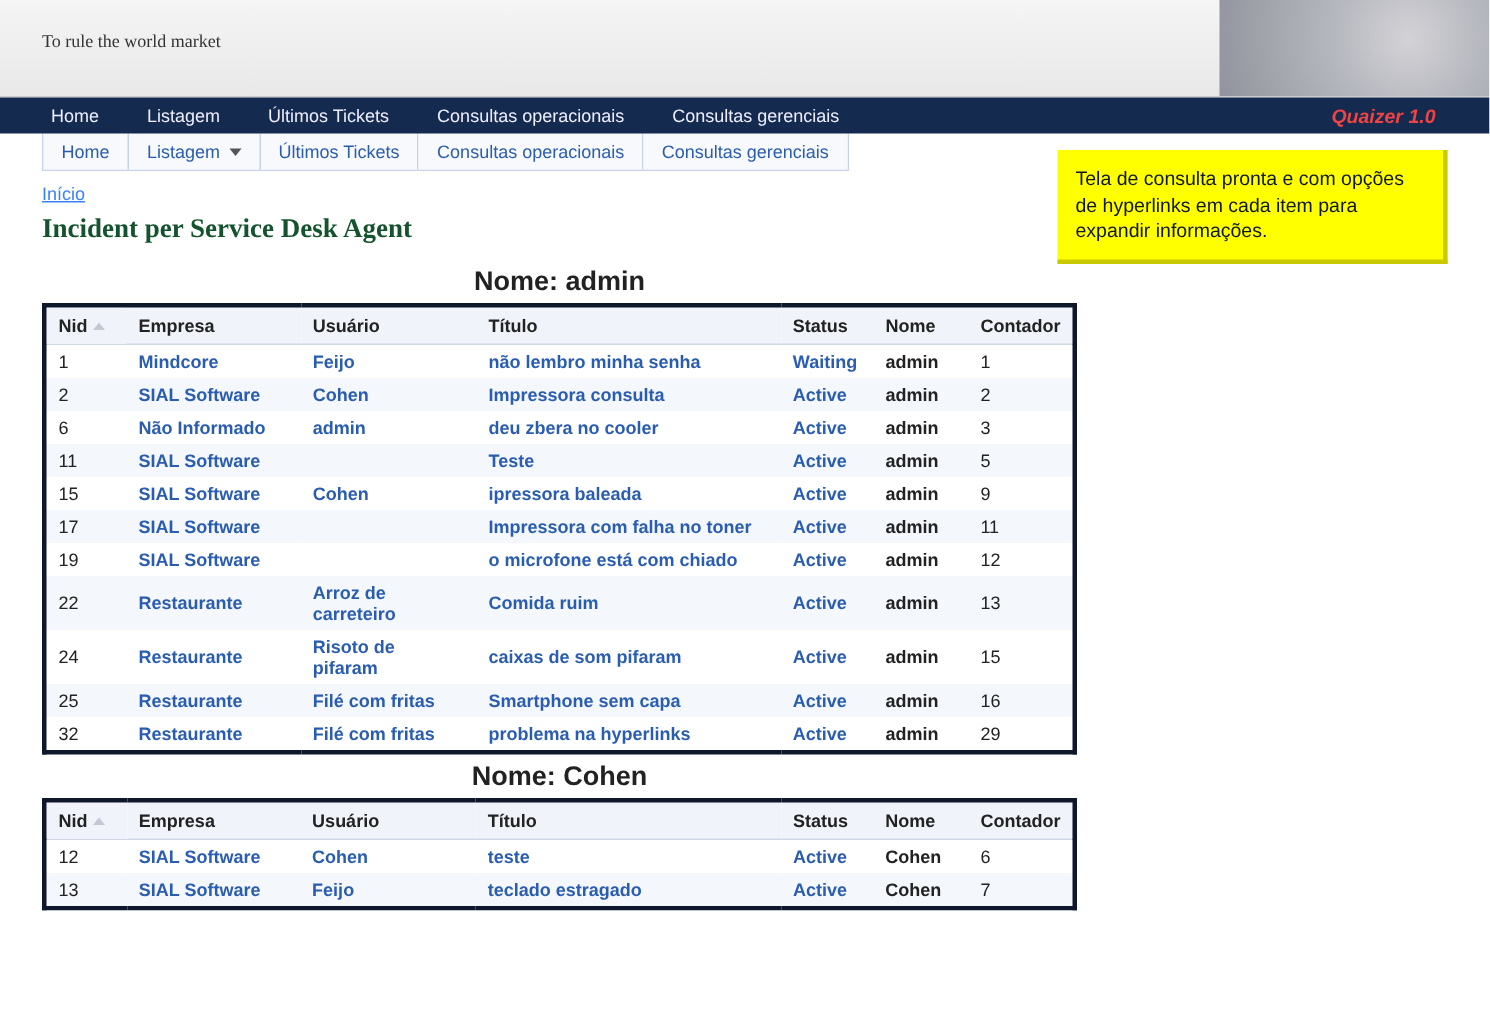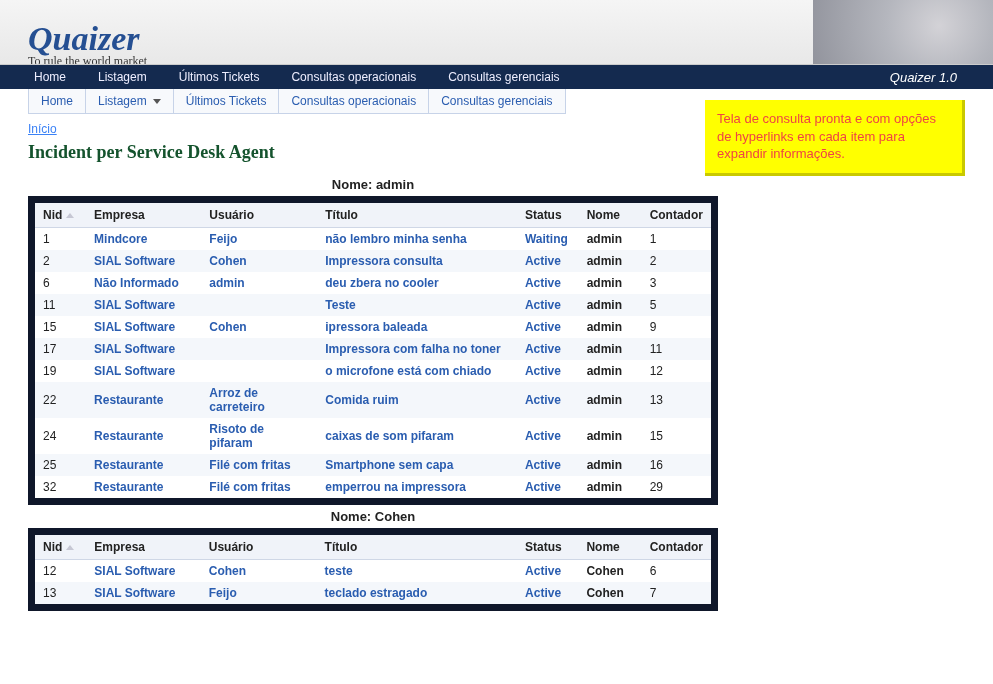--- a/index.html
+++ b/index.html
@@ -4,31 +4,31 @@
 <style>
   * { box-sizing: border-box; margin: 0; padding: 0; }
   body { font-family: "Trebuchet MS", Verdana, Arial, sans-serif; font-size: 12px; color: #222; background: #fff; width: 993px; }
   .header-bg { position: relative; height: 65px; background: linear-gradient(to bottom, #f5f5f5 0%, #e8e8e8 100%); border-bottom: 1px solid #ccc; overflow: hidden; }
   .header-photo { position: absolute; right: 0; top: 0; width: 180px; height: 65px; background: radial-gradient(circle at 70% 40%, #d0cfd4 0%, #aeb0b8 40%, #888a94 100%); opacity: 0.9; }
   .logo { position: absolute; left: 28px; top: 22px; }
   .logo-text { font-family: Georgia, "Times New Roman", serif; font-size: 34px; font-weight: bold; font-style: italic; color: #254f92; line-height: 1; }
   .logo-tagline { font-family: Georgia, serif; font-size: 12px; color: #333; margin-top: -2px; }
   .top-nav { background: #142a4f; color: #fff; height: 24px; display: flex; align-items: center; padding: 0 0 0 18px; position: relative; }
   .top-nav span { display: inline-block; color: #eef; font-size: 12px; padding: 0 16px; cursor: pointer; }
-  .top-nav .right { position: absolute; right: 20px; font-style: italic; font-weight: normal; font-size: 13px; color: #ffffff; }
+  .top-nav .right { position: absolute; right: 20px; font-style: italic; font-weight: bold; font-size: 13px; color: #ef4444; }
   .sub-nav { display: flex; border: 1px solid #c7d3e8; border-top: none; margin: 0 0 0 28px; width: fit-content; background: #fff; }
   .sub-nav div { padding: 5px 12px; border-right: 1px solid #c7d3e8; color: #2a5db0; font-size: 12px; cursor: pointer; display: flex; align-items: center; gap: 4px; background: #f7f9fc; }
   .sub-nav div:last-child { border-right: none; }
   .caret { display: inline-block; width: 0; height: 0; border-left: 4px solid transparent; border-right: 4px solid transparent; border-top: 5px solid #555; margin-left: 2px; }
   .breadcrumb { margin: 8px 0 6px 28px; color: #3b82f6; font-size: 12px; text-decoration: underline; }
   .page-title { font-family: Georgia, serif; font-size: 18px; font-weight: bold; color: #14532d; margin: 6px 0 14px 28px; }
-  .callout { position: absolute; right: 28px; top: 100px; width: 260px; background: #ffff00; border-right: 3px solid #c9c900; border-bottom: 3px solid #c9c900; padding: 10px 12px; font-family: Arial, sans-serif; font-size: 13px; color: #ef4444; line-height: 1.35; }
+  .callout { position: absolute; right: 28px; top: 100px; width: 260px; background: #ffff00; border-right: 3px solid #c9c900; border-bottom: 3px solid #c9c900; padding: 10px 12px; font-family: Arial, sans-serif; font-size: 13px; color: #0f172a; line-height: 1.35; }
   .content { margin: 0 0 0 28px; width: 690px; }
-  .group-title { text-align: center; font-weight: bold; font-size: 13px; margin: 4px 0 4px 0; }
-  table { width: 100%; border-collapse: collapse; border: 7px solid #0f172a; margin-bottom: 0; }
+  .group-title { text-align: center; font-weight: bold; font-size: 18px; margin: 4px 0 4px 0; }
+  table { width: 100%; border-collapse: collapse; border: 3px solid #0f172a; margin-bottom: 0; }
   th { background: #f0f3f9; border-top: 1px solid #cfd7e6; border-bottom: 1px solid #cfd7e6; text-align: left; font-weight: bold; font-size: 12px; color: #222; padding: 5px 8px; }
   th.sort { position: relative; }
   th.sort::after { content: ""; display: inline-block; margin-left: 4px; width: 0; height: 0; border-left: 4px solid transparent; border-right: 4px solid transparent; border-bottom: 5px solid #aab; vertical-align: middle; opacity: 0.6; }
   td { padding: 4px 8px; font-size: 12px; vertical-align: middle; }
   tbody tr:nth-child(even) td { background: #f4f7fb; }
   tbody tr:nth-child(odd) td { background: #fff; }
   .link { color: #2a5db0; cursor: pointer; font-weight: bold; }
   td.bold { font-weight: bold; }
   col.c-nid { width: 56px; }
   col.c-emp { width: 118px; }
@@ -37,21 +37,20 @@
   col.c-sta { width: 62px; }
   col.c-nom { width: 64px; }
   col.c-con { width: 60px; }
 </style>
 </head>
 <body>
 
 <div class="header-bg">
   <div class="header-photo"></div>
   <div class="logo">
-    <div class="logo-text">Quaizer</div>
     <div class="logo-tagline">To rule the world market</div>
   </div>
 </div>
 
 <div class="top-nav">
   <span>Home</span>
   <span>Listagem</span>
   <span>Últimos Tickets</span>
   <span>Consultas operacionais</span>
   <span>Consultas gerenciais</span>
@@ -194,21 +193,21 @@
           <td><span class="link">Filé com fritas</span></td>
           <td><span class="link">Smartphone sem capa</span></td>
           <td><span class="link">Active</span></td>
           <td class="bold">admin</td>
           <td>16</td>
         </tr>
         <tr>
           <td>32</td>
           <td><span class="link">Restaurante</span></td>
           <td><span class="link">Filé com fritas</span></td>
-          <td><span class="link">emperrou na impressora</span></td>
+          <td><span class="link">problema na hyperlinks</span></td>
           <td><span class="link">Active</span></td>
           <td class="bold">admin</td>
           <td>29</td>
         </tr>
       </tbody>
     </table>
     <div class="group-title">Nome: Cohen</div>
     <table>
       <colgroup>
         <col class="c-nid">

